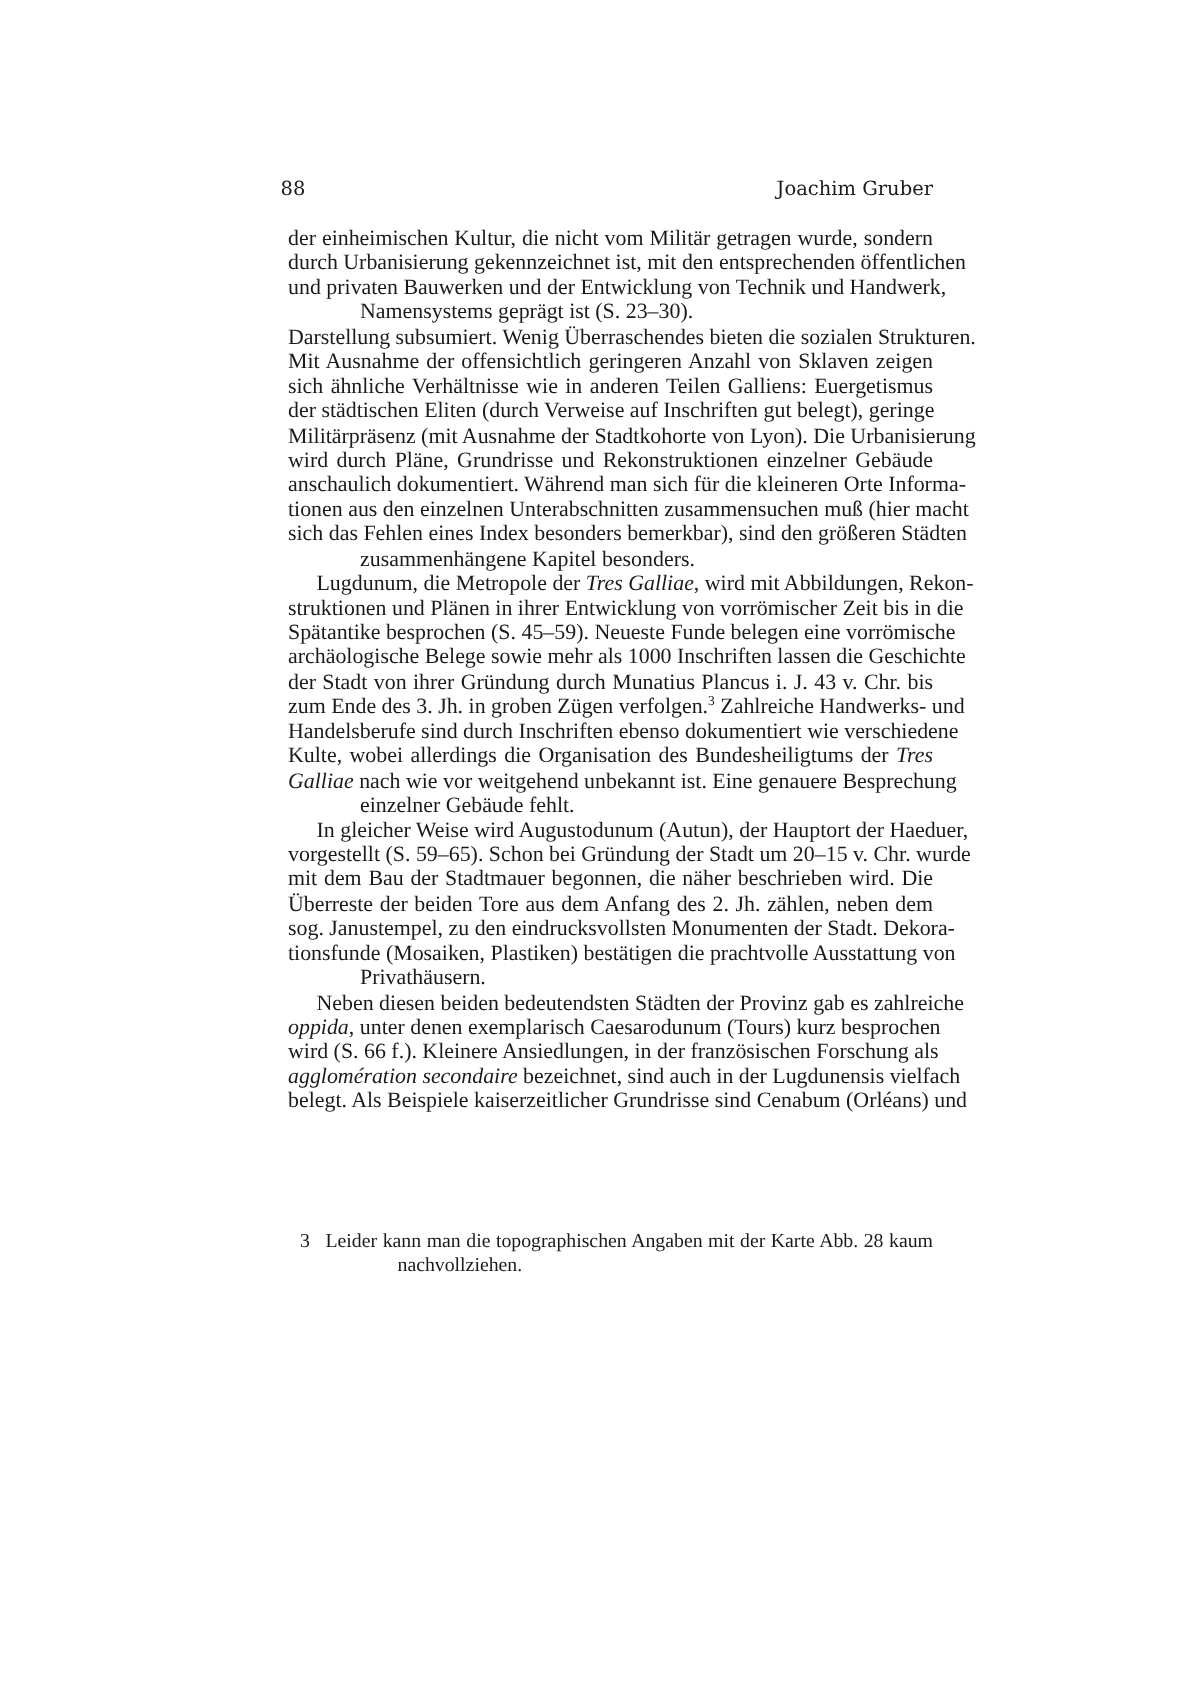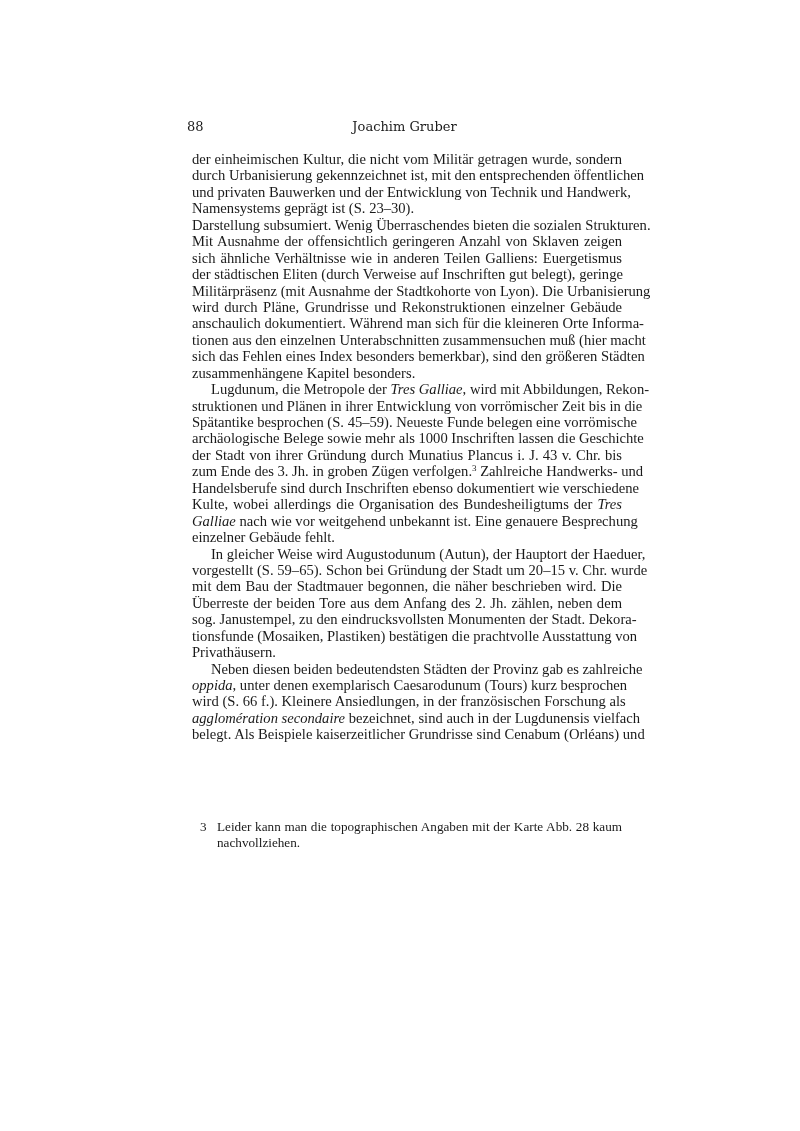--- a/index.html
+++ b/index.html
@@ -1,24 +1,24 @@
 <!DOCTYPE html>
 <html><head>
 <meta charset="utf-8">
 <style>
   html, body { margin: 0; padding: 0; background: #ffffff; }
   body { width: 800px; height: 1131px; position: relative; overflow: hidden; }
   .page { position: absolute; left: 0; top: 0; width: 800px; height: 1131px; background: #fff; color: #1a1a1a;
           font-family: "DejaVu Serif", "Liberation Serif", serif; border-radius: 20px; }
   .header { position: absolute; top: 119px; left: 187px; width: 435px; height: 18px; font-size: 13px; }
   .page-num { position: absolute; left: 0; top: 0; }
-  .running-head { position: absolute; left: 0; right: 0; top: 0; text-align: center; font-size: 13px; }
+  .running-head { position: absolute; left: 0; right: 0; top: 0; text-align: right; font-size: 13px; }
   .body { position: absolute; left: 192px; top: 151px; width: 430px; font-family: "Liberation Serif", serif; font-size: 14.6px; }
   .line { display: block; height: 16.45px; line-height: 16.45px; white-space: nowrap; text-align: justify; text-align-last: justify; }
-  .line.last { text-align-last: left; }
+  .line.last { text-align-last: left; margin-left: 48px; }
   .line.indent { text-indent: 19px; }
   .para { display: block; }
   i, .it { }
   sup { font-size: 9px; line-height: 0; vertical-align: 5px; }
   .footnotes { position: absolute; left: 200px; top: 819px; width: 422px; font-family: "Liberation Serif", serif; font-size: 13.2px; }
   .fn { position: relative; padding-left: 17px; }
   .fn-mark { position: absolute; left: 0; top: 0; }
   .fn .line { height: 16px; line-height: 16px; }
 </style>
 </head>

